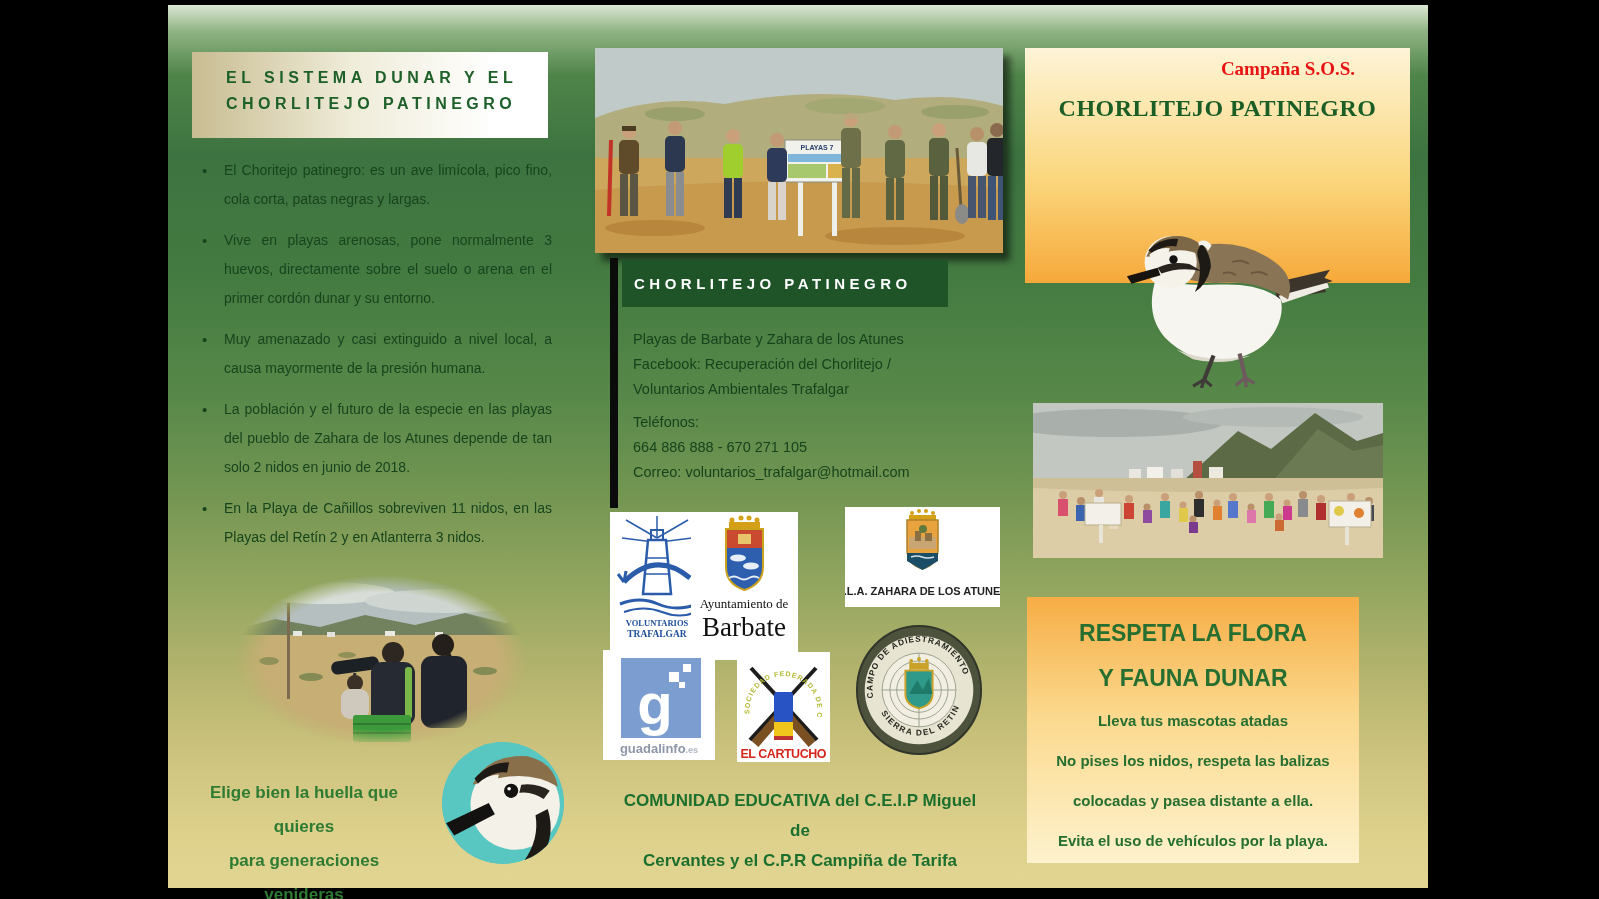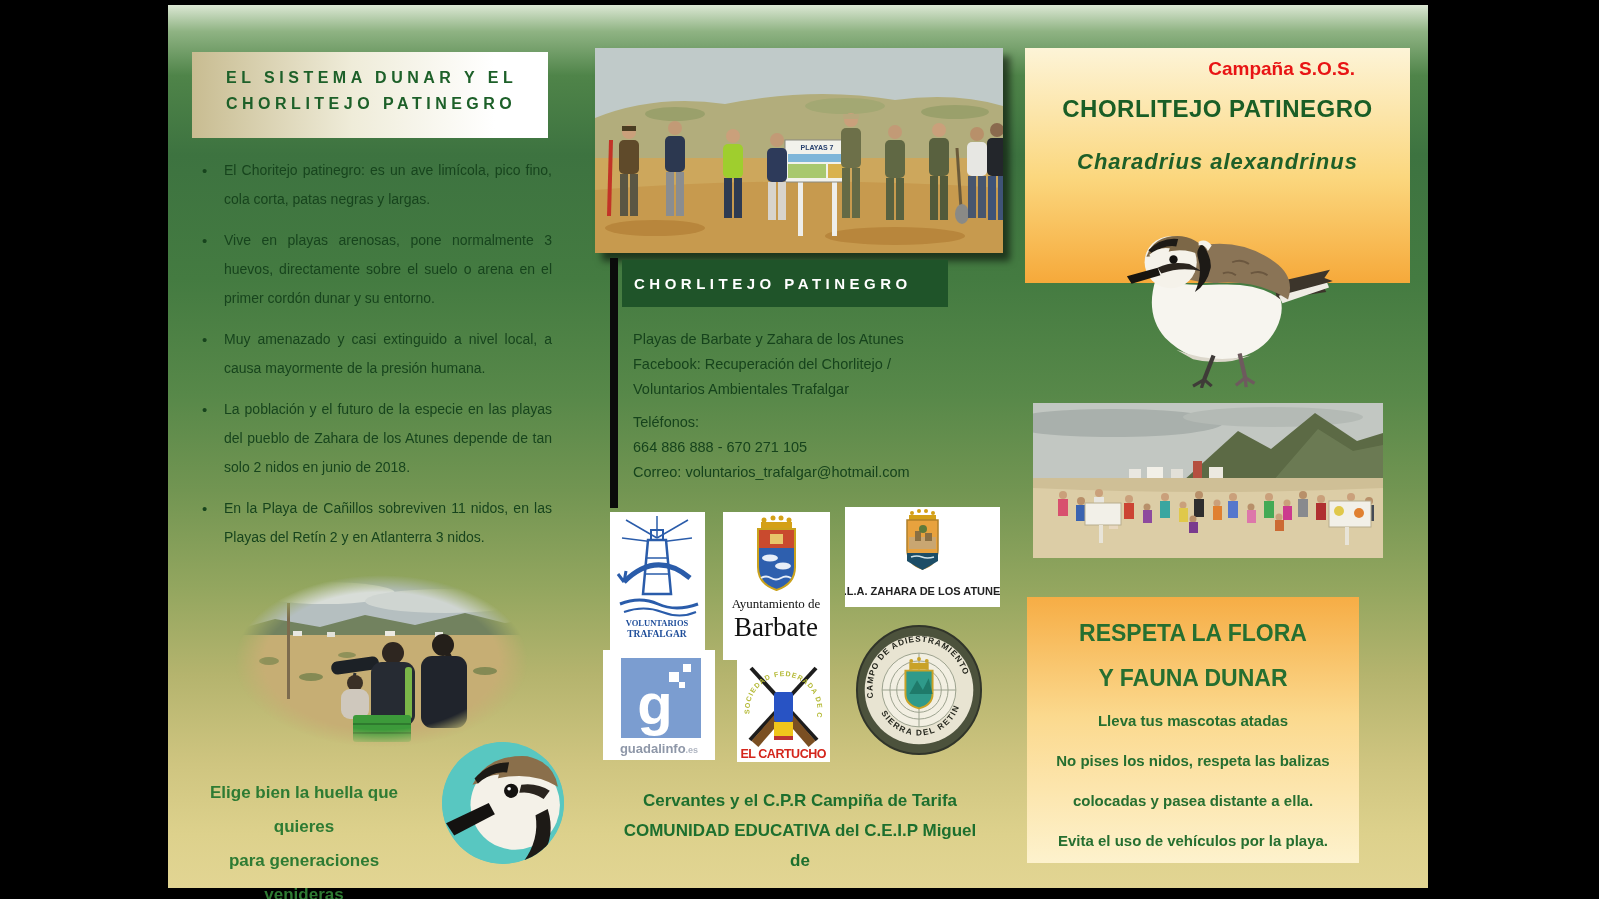--- a/index.html
+++ b/index.html
@@ -30,31 +30,31 @@
 
   
   #mid-photo{left:427px;top:43px;width:408px;height:205px;box-shadow:7px 8px 7px rgba(0,0,0,.55);overflow:hidden;}
   #fold-bar{left:442px;top:253px;width:8px;height:250px;background:#0b0b0b;}
   #mid-caption{left:454px;top:255px;width:326px;height:47px;background:#1f5429;color:#fff;
     font-size:15px;font-weight:bold;letter-spacing:4.5px;line-height:47px;padding-left:12px;box-sizing:border-box;}
   #contact{left:465px;top:322px;width:336px;color:#16431c;font-size:14.5px;line-height:25px;}
   #contact .grp{margin-bottom:8px;}
   .logo-card{background:#fff;box-sizing:border-box;overflow:hidden;}
   #logo-vt{left:442px;top:507px;width:95px;height:168px;}
-  #logo-barb{left:555px;top:507px;width:107px;height:148px;}
+  #logo-barb{left:523px;top:507px;width:107px;height:148px;}
   #logo-ela{left:677px;top:502px;width:155px;height:100px;}
   #logo-guad{left:435px;top:645px;width:112px;height:110px;}
   #logo-cart{left:569px;top:647px;width:93px;height:110px;}
   #logo-campo{left:687px;top:617px;width:128px;height:136px;}
   #mid-footer{left:450px;top:781px;width:364px;text-align:center;color:#1d6f2e;
     font-size:17px;font-weight:bold;line-height:30px;}
 
   
   #rt-header{left:857px;top:43px;width:385px;height:235px;
-    background:linear-gradient(180deg,#fdf4d7 0%,#fbd77e 55%,#f6a93a 100%);}
+    background:linear-gradient(180deg,#fdf4d7 0%,#fbd77e 55%,#f6a93a 100%);font-family:Liberation Serif, serif;}
   #rt-campaign{position:absolute;top:10px;right:55px;color:#e81414;font-size:19px;font-weight:bold;}
   #rt-title{position:absolute;top:47px;left:0;width:100%;text-align:center;color:#1a5e26;
     font-size:24px;font-weight:bold;letter-spacing:.5px;}
   #rt-subtitle{position:absolute;top:101px;left:0;width:100%;text-align:center;color:#1d5f28;
     font-size:22px;font-weight:bold;font-style:italic;letter-spacing:1px;}
   #rt-bird{left:952px;top:220px;width:215px;height:163px;}
   #rt-photo{left:865px;top:398px;width:350px;height:155px;overflow:hidden;}
   #rt-rules{left:859px;top:592px;width:332px;height:266px;text-align:center;
     background:linear-gradient(180deg,#f6ad45 0%,#fbd98e 45%,#fdf2cd 100%);
     box-sizing:border-box;padding-top:14px;}
@@ -356,28 +356,27 @@
       <text font-size="8.5" font-weight="bold" fill="#23251c" letter-spacing="1">
         <textPath href="#campoTop" startOffset="4">CAMPO DE ADIESTRAMIENTO</textPath>
       </text>
       <text font-size="8.5" font-weight="bold" fill="#23251c" letter-spacing="1.5">
         <textPath href="#campoBot" startOffset="8">SIERRA DEL RETIN</textPath>
       </text>
     </svg>
   </div>
 
   <div class="abs" id="mid-footer">
+    <div>COMUNIDAD EDUCATIVA del C.E.I.P Miguel de</div>
     <div>Cervantes y el  C.P.R Campiña de Tarifa</div>
-    <div>COMUNIDAD EDUCATIVA del C.E.I.P Miguel de</div>
   </div>
 
   <div class="abs" id="rt-header">
     <div id="rt-campaign">Campaña S.O.S.</div>
     <div id="rt-title">CHORLITEJO PATINEGRO</div>
-    <div id="rt-subtitle">Charadrius alexandrinus</div>
   </div>
 
   <div class="abs" id="rt-bird">
     <svg width="215" height="163" viewBox="0 0 230 175" xmlns="http://www.w3.org/2000/svg">
       <path d="M165 62 L225 48 L219 57 L228 60 L217 64 L221 72 L168 80 Z" fill="#3c352b"></path>
       <path d="M170 76 L222 62 L224 67 L174 84 Z" fill="#efece4"></path>
       <path d="M58 30 Q120 6 166 40 Q188 56 180 80 Q150 60 108 62 Q76 64 56 50 Z" fill="#8a7456"></path>
       <path d="M120 40 q10 -4 18 2 M140 52 q10 -4 18 2 M110 52 q8 -3 14 2" stroke="#6b573f" stroke-width="2" fill="none"></path>
       <path d="M38 58 Q26 96 48 121 Q76 149 113 145 Q152 140 167 112 Q176 94 172 80 Q150 62 106 64 Q62 66 38 58 Z" fill="#f7f5ef"></path>
       <path d="M60 134 Q100 150 140 140 Q110 152 78 144 Z" fill="#ddd8cc"></path>

